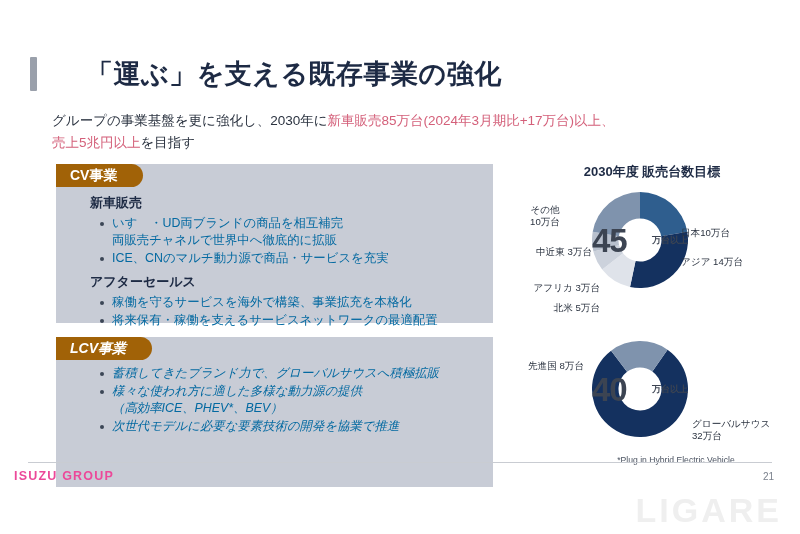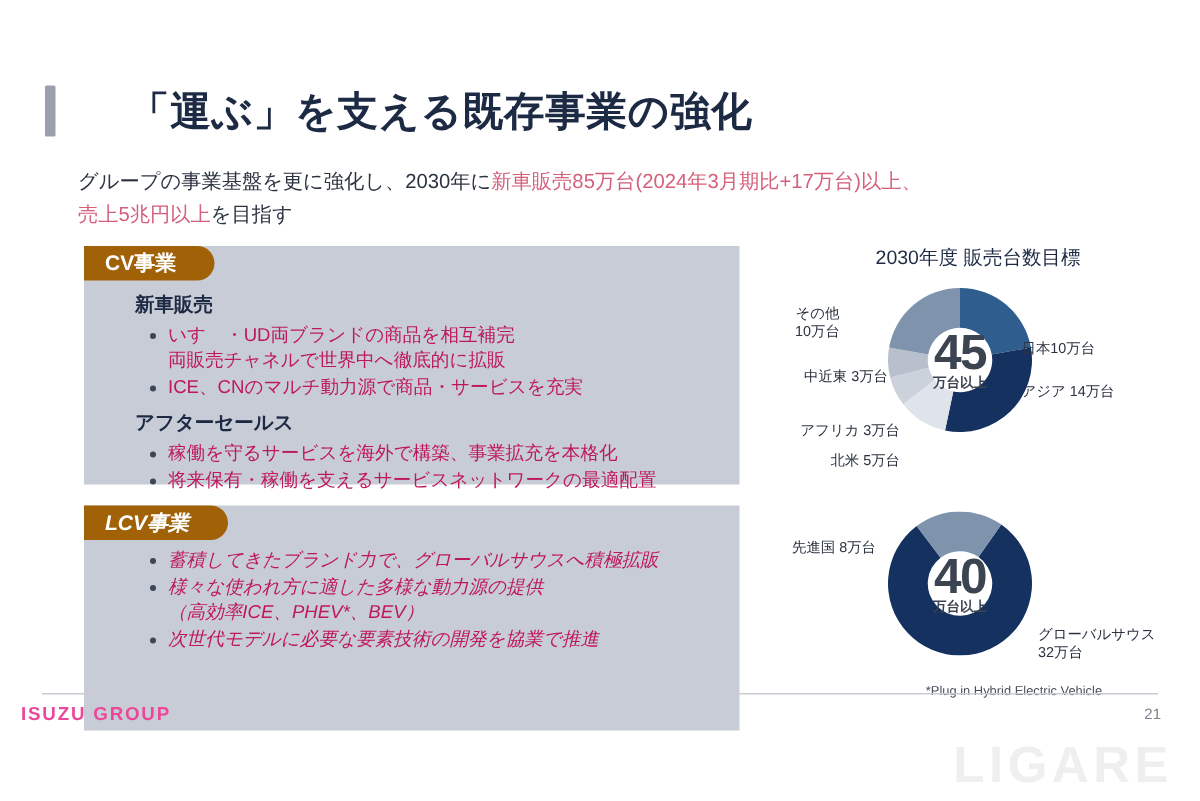--- a/index.html
+++ b/index.html
@@ -102,21 +102,21 @@
   }
   ul.bullets {
     list-style: none;
     margin: 0 0 6px 0;
     padding: 0 0 0 22px;
   }
   ul.bullets li {
     position: relative;
     font-size: 12.4px;
     line-height: 17px;
-    color: #be185d;
+    color: #0369a1;
     margin-bottom: 1px;
   }
   ul.bullets li::before {
     content: "";
     position: absolute;
     left: -12px;
     top: 7px;
     width: 4px;
     height: 4px;
     border-radius: 50%;
@@ -128,34 +128,34 @@
   ul.bullets li .cont::before { content: none; }
 
   
   .chart-title {
     position: absolute;
     left: 512px;
     top: 163px;
     width: 280px;
     text-align: center;
     font-size: 13px;
-    font-weight: normal;
+    font-weight: bold;
     color: #1d2a44;
   }
   .donut-wrap { position: absolute; }
   #donut1 { left: 592px; top: 192px; width: 96px; height: 96px; }
   #donut2 { left: 592px; top: 341px; width: 96px; height: 96px; }
   .donut-wrap svg { display: block; }
   .donut-center {
     position: absolute;
     left: 0; top: 0; right: 0; bottom: 0;
     display: flex;
-    flex-direction: column;
+    flex-direction: row;
     align-items: center;
-    justify-content: center;
+    justify-content: space-between;
     pointer-events: none;
   }
   .donut-big {
     font-size: 33px;
     font-weight: bold;
     color: #3c4452;
     line-height: 29px;
     letter-spacing: -1px;
   }
   .donut-small {

